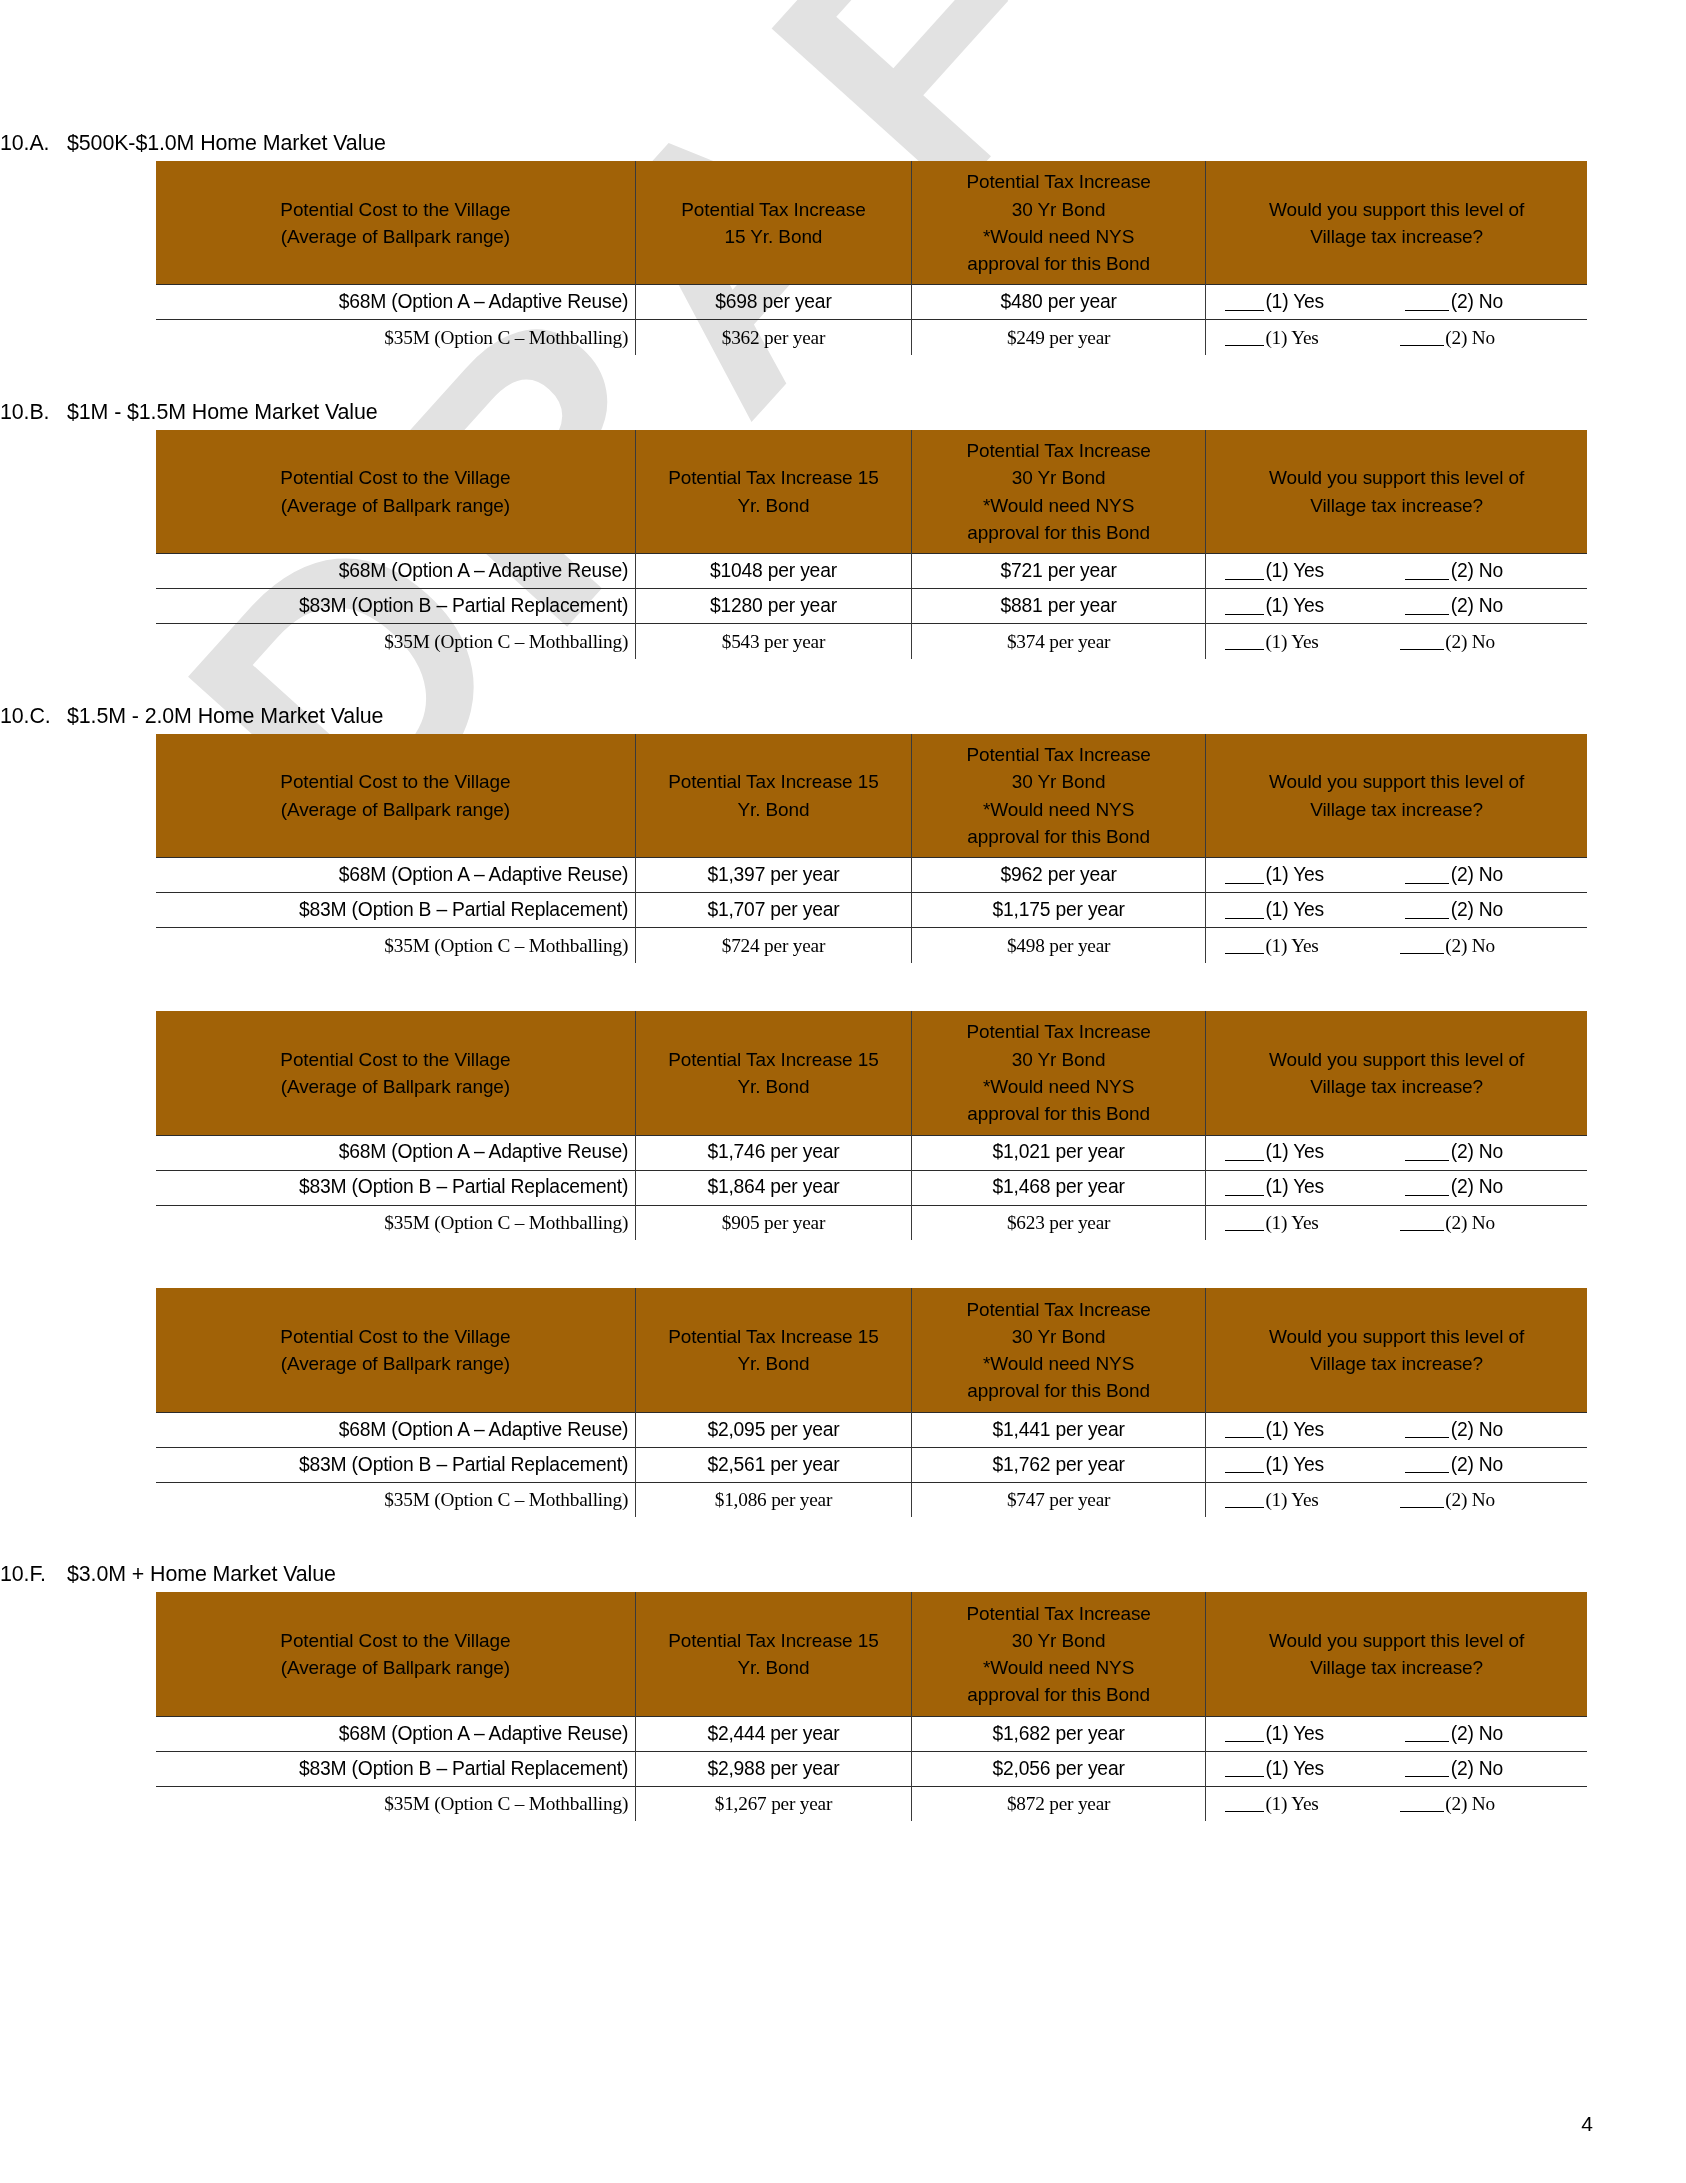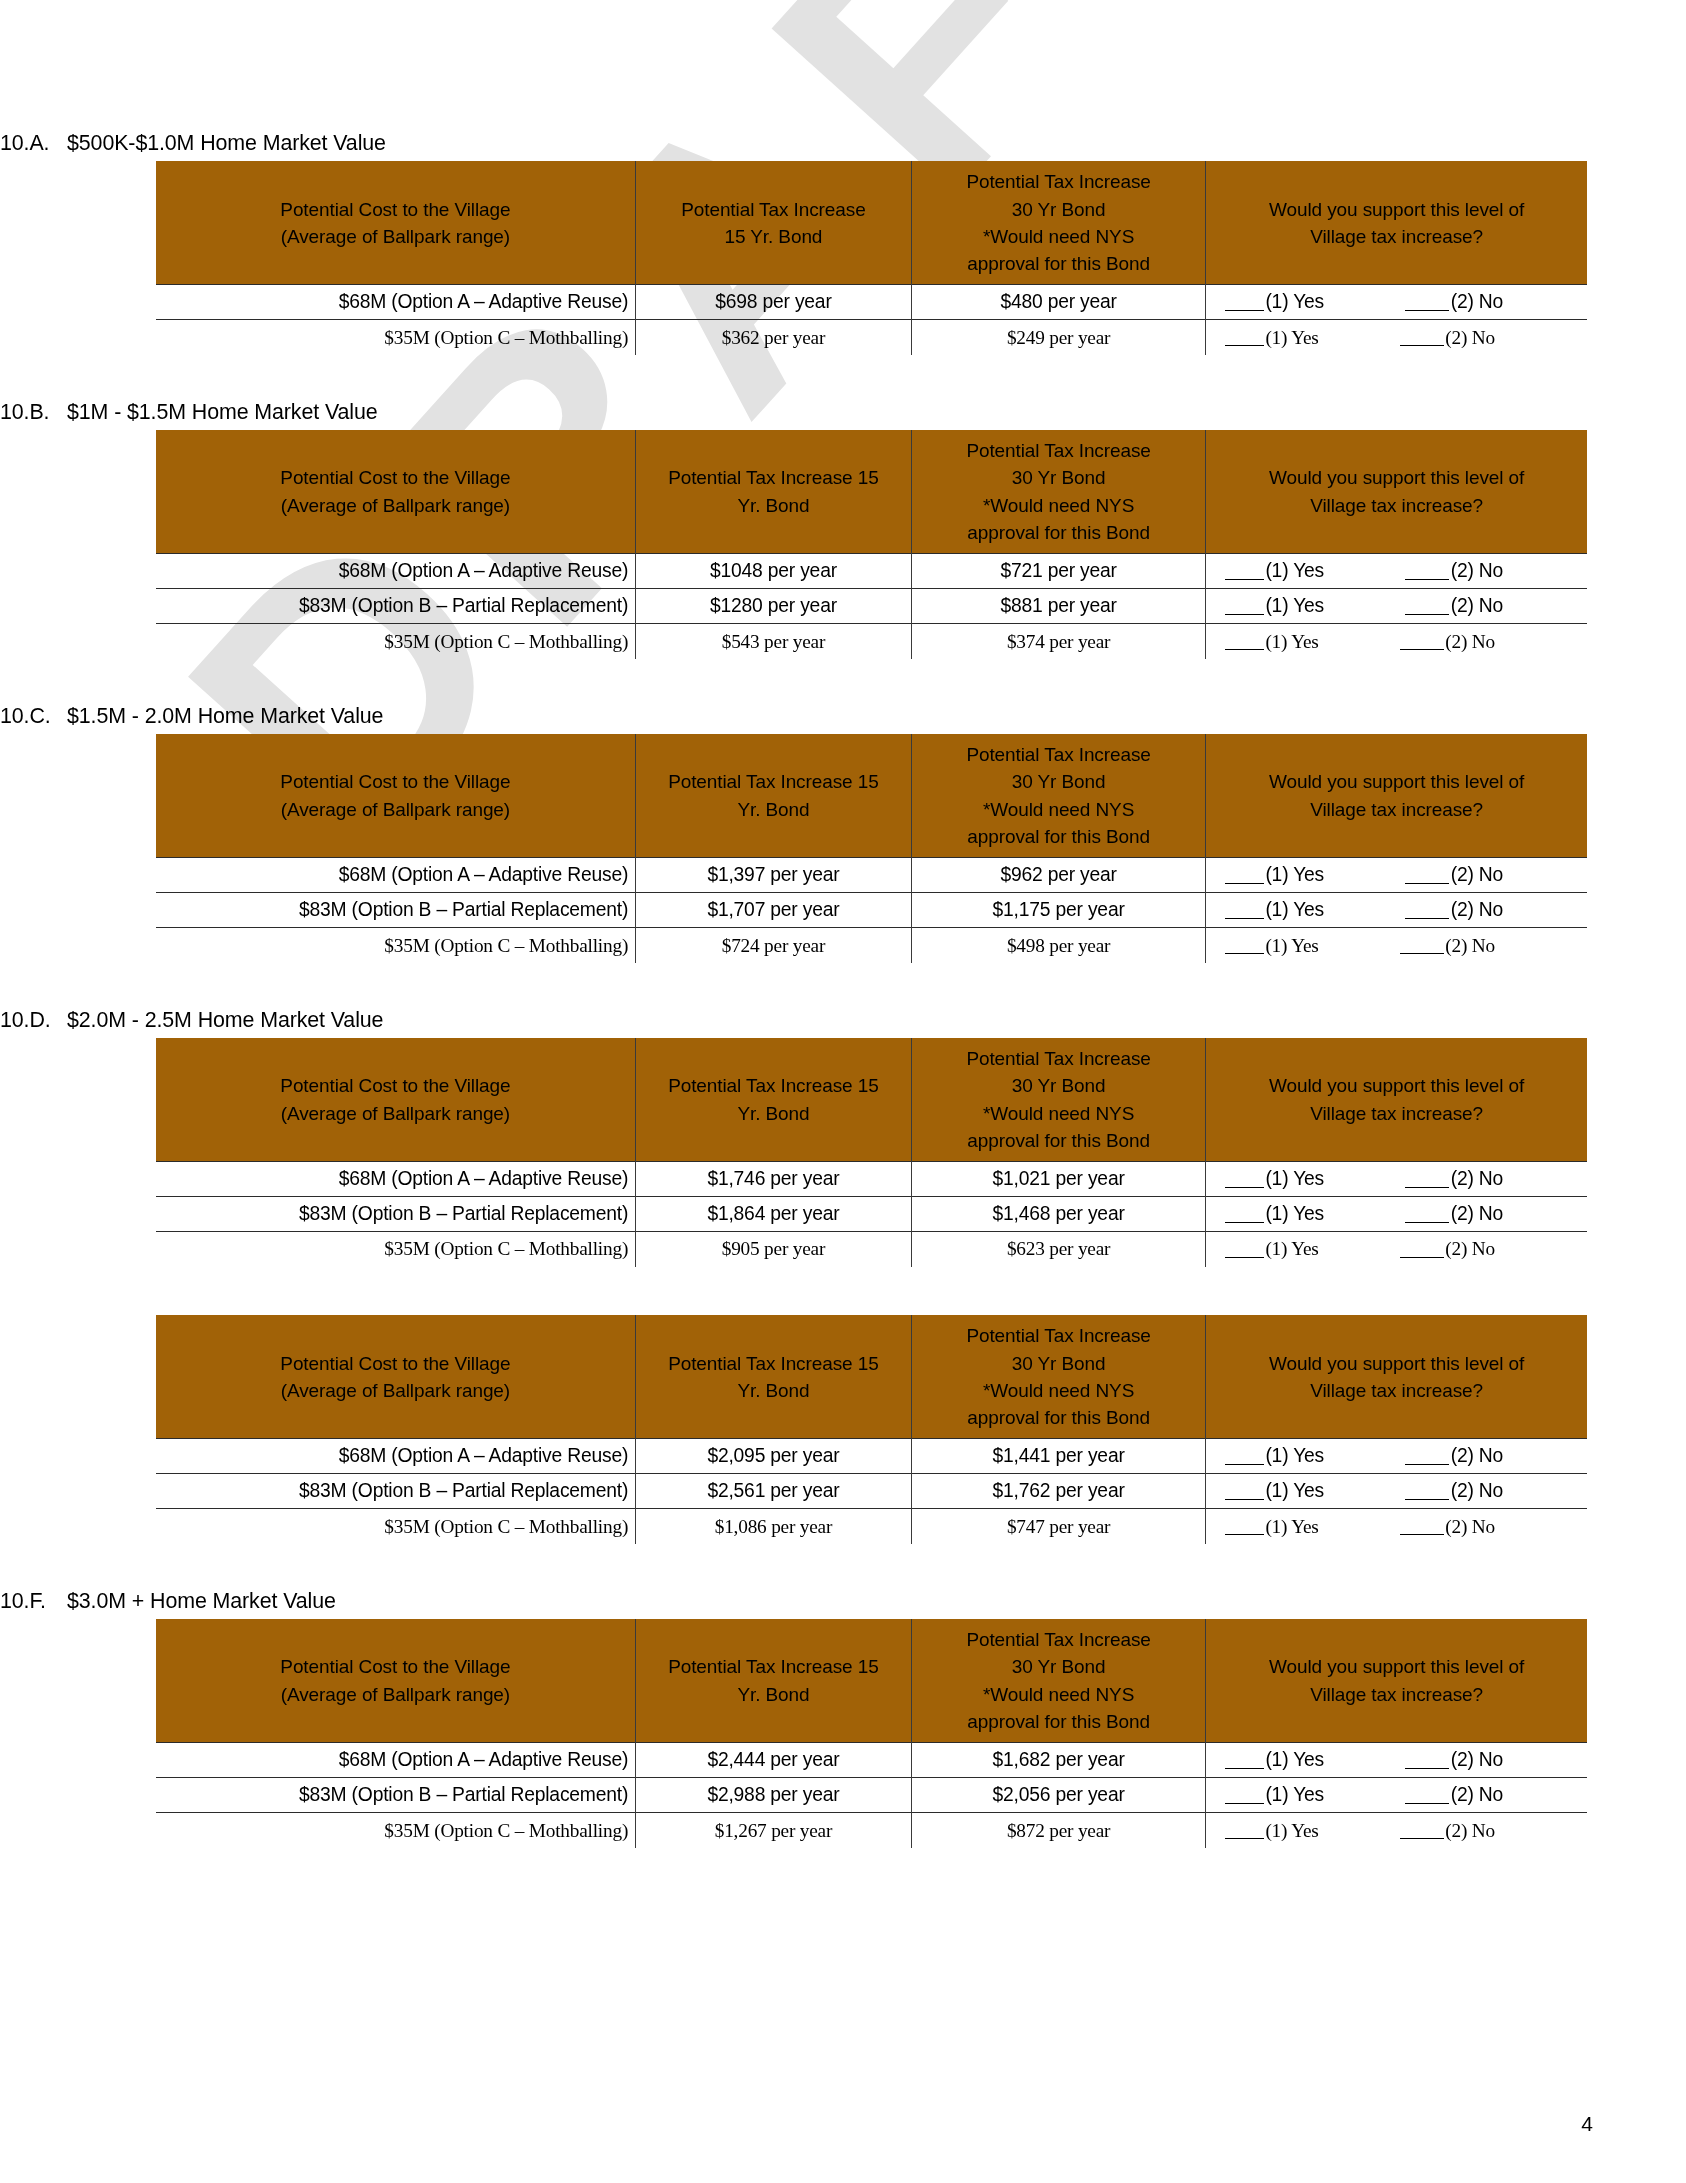--- a/index.html
+++ b/index.html
@@ -350,21 +350,20 @@
                     <span class="yn yes"><span class="blank"></span><span>(1)  Yes</span></span>
                     <span class="yn no"><span class="blank"></span><span>(2)  No</span></span>
                   </div>
                 </td>
               </tr>
             </tbody>
           </table>
         </div>
         <div class="spacer-md"></div>
         <div class="section">
-          <div class="sect-title"><span class="num">10.D.</span><span>$2.0M - 2.5M Home Market Value</span></div>
           <table class="survey">
             <colgroup>
               <col class="c1">
               <col class="c2">
               <col class="c3">
               <col class="c4">
             </colgroup>
             <thead>
               <tr>
                 <th class="d">

